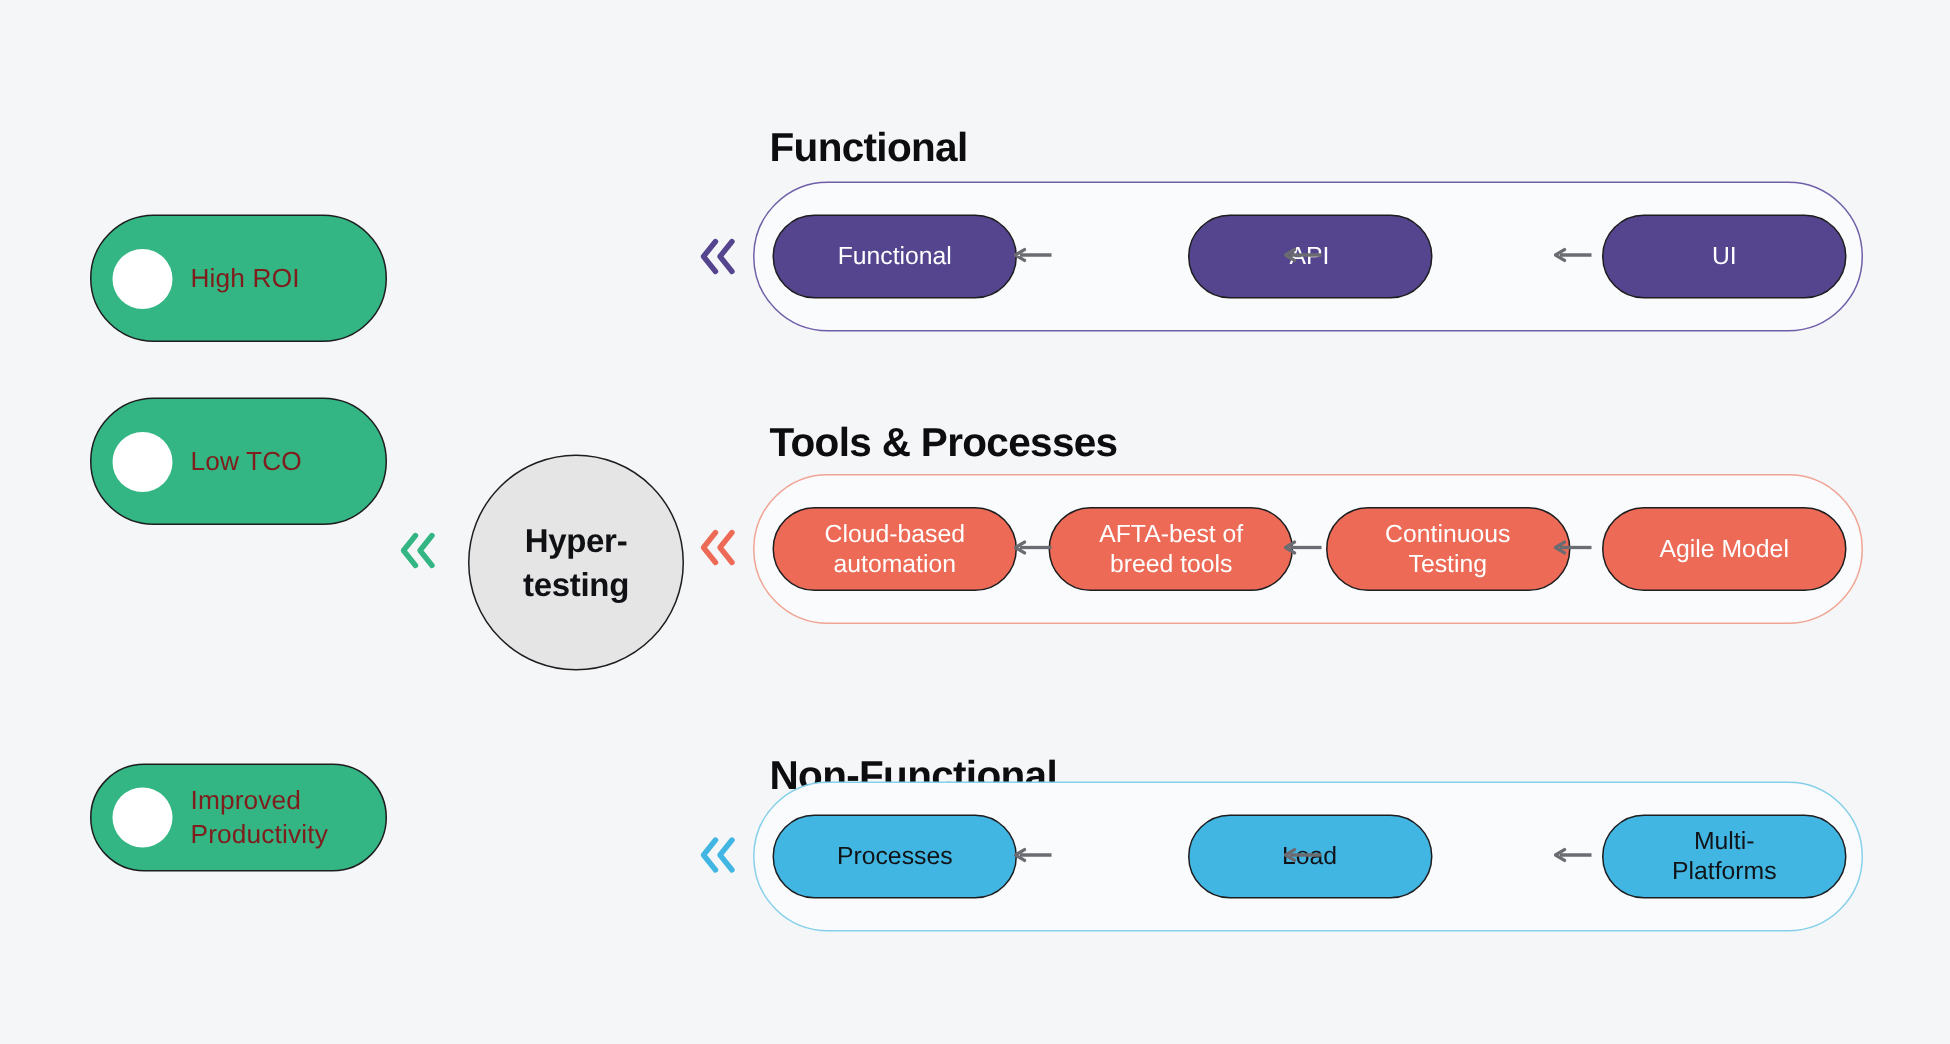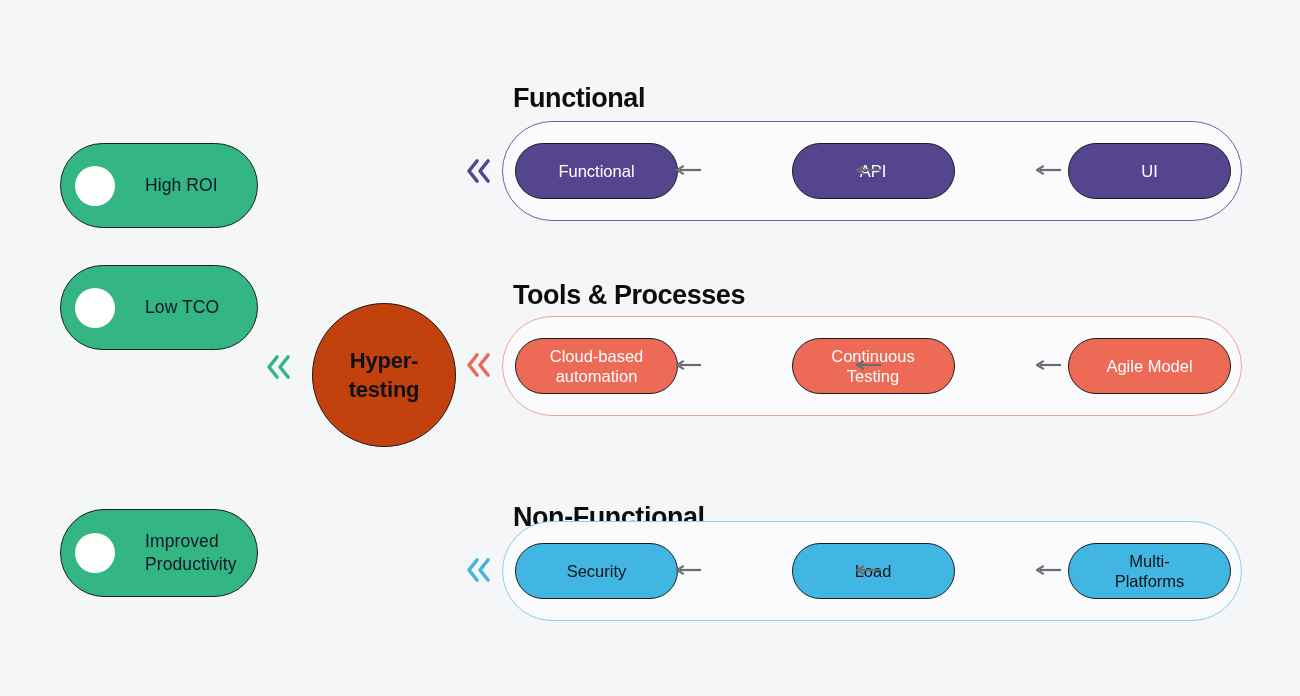--- a/index.html
+++ b/index.html
@@ -39,36 +39,36 @@
     padding-left: 14px;
   }
   .benefit-dot {
     width: 40px;
     height: 40px;
     border-radius: 50%;
     background: #ffffff;
     flex: 0 0 40px;
   }
   .benefit-label {
-    margin-left: 30px;
-    color: #0f172a;
+    margin-left: 12px;
+    color: #7f1d1d;
     font-size: 17.5px;
     line-height: 23px;
     letter-spacing: .1px;
   }
 
   
   .hub {
     position: absolute;
     left: 312px;
     top: 303px;
     width: 142px;
     height: 142px;
     border-radius: 50%;
-    background: #c2410c;
+    background: #e5e5e5;
     border: 1.8px solid #1d1d1f;
     display: flex;
     align-items: center;
     justify-content: center;
     text-align: center;
   }
   .hub-label {
     font-size: 22px;
     font-weight: bold;
     color: #101114;
@@ -147,21 +147,21 @@
     <span class="benefit-dot"></span>
     <span class="benefit-label">High ROI</span>
   </div>
 
   <div class="benefit" style="top:265px;height:85px;">
     <span class="benefit-dot"></span>
     <span class="benefit-label">Low TCO</span>
   </div>
 
 
-  <div class="benefit" style="top:509px;height:88px;">
+  <div class="benefit" style="top:509px;height:72px;">
     <span class="benefit-dot"></span>
     <span class="benefit-label" style="white-space:pre-line;">Improved
 Productivity</span>
   </div>
 
   <div class="chev" style="left:261px;top:350px;">
     <svg viewBox="0 0 34 34" fill="none" aria-hidden="true">
       <path d="M16 7 L8 17 L16 27" stroke="#33b683" stroke-width="3.6" stroke-linecap="round" stroke-linejoin="round"></path>
       <path d="M27 7 L19 17 L27 27" stroke="#33b683" stroke-width="3.6" stroke-linecap="round" stroke-linejoin="round"></path>
     </svg>
@@ -220,20 +220,22 @@
         <path d="M16 7 L8 17 L16 27" stroke="#ec6a56" stroke-width="3.6" stroke-linecap="round" stroke-linejoin="round"></path>
         <path d="M27 7 L19 17 L27 27" stroke="#ec6a56" stroke-width="3.6" stroke-linecap="round" stroke-linejoin="round"></path>
       </svg>
     </div>
 
     <div class="track" style="top:316px;"></div>
 
     <div class="chips" style="top:337px;">
       <div class="chip" style="white-space:pre-line;">Cloud-based
 automation</div>
+      <div class="chip" style="white-space:pre-line;">AFTA-best of
+breed tools</div>
       <div class="chip" style="white-space:pre-line;">Continuous
 Testing</div>
       <div class="chip" style="white-space:pre-line;">Agile Model</div>
     </div>
 
     <div class="abs" style="left:676px;top:358px;">
       <svg width="26" height="14" viewBox="0 0 26 14" fill="none" aria-hidden="true">
         <path d="M25 7 L4 7" stroke="#6b6b72" stroke-width="2.2"></path>
         <path d="M1 7 L7 3.4 M1 7 L7 10.6" stroke="#6b6b72" stroke-width="2.2" stroke-linecap="round"></path>
       </svg>
@@ -258,21 +260,21 @@
     <div class="chev" style="left:461px;top:553px;">
       <svg viewBox="0 0 34 34" fill="none" aria-hidden="true">
         <path d="M16 7 L8 17 L16 27" stroke="#42b6e2" stroke-width="3.6" stroke-linecap="round" stroke-linejoin="round"></path>
         <path d="M27 7 L19 17 L27 27" stroke="#42b6e2" stroke-width="3.6" stroke-linecap="round" stroke-linejoin="round"></path>
       </svg>
     </div>
 
     <div class="track" style="top:521px;"></div>
 
     <div class="chips" style="top:542px;">
-      <div class="chip" style="white-space:pre-line;">Security</div>
+      <div class="chip" style="white-space:pre-line;">Processes</div>
       <div class="chip" style="white-space:pre-line;">Load</div>
       <div class="chip" style="white-space:pre-line;">Multi-
 Platforms</div>
     </div>
 
     <div class="abs" style="left:676px;top:563px;">
       <svg width="26" height="14" viewBox="0 0 26 14" fill="none" aria-hidden="true">
         <path d="M25 7 L4 7" stroke="#6b6b72" stroke-width="2.2"></path>
         <path d="M1 7 L7 3.4 M1 7 L7 10.6" stroke="#6b6b72" stroke-width="2.2" stroke-linecap="round"></path>
       </svg>

